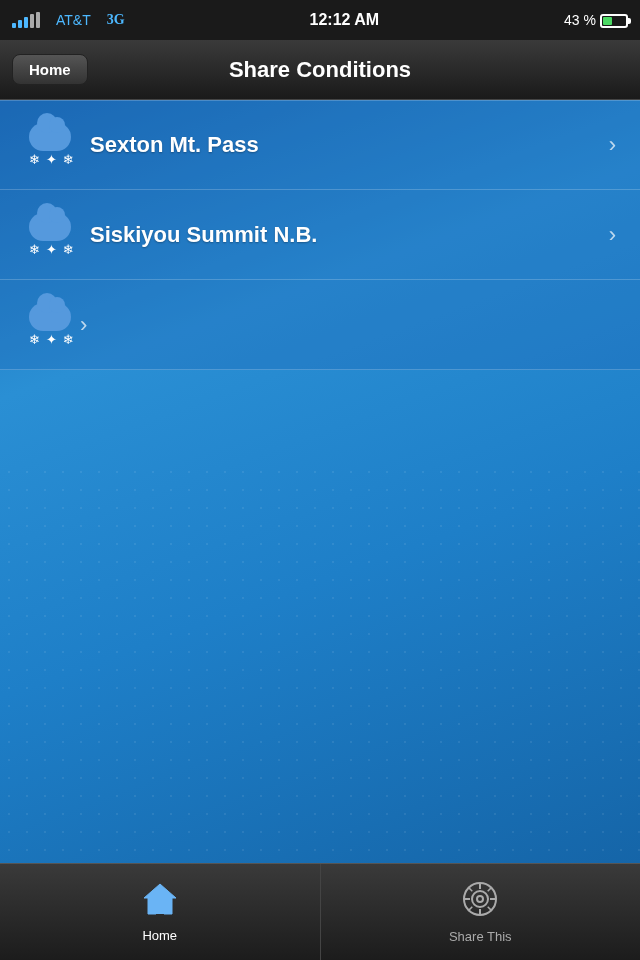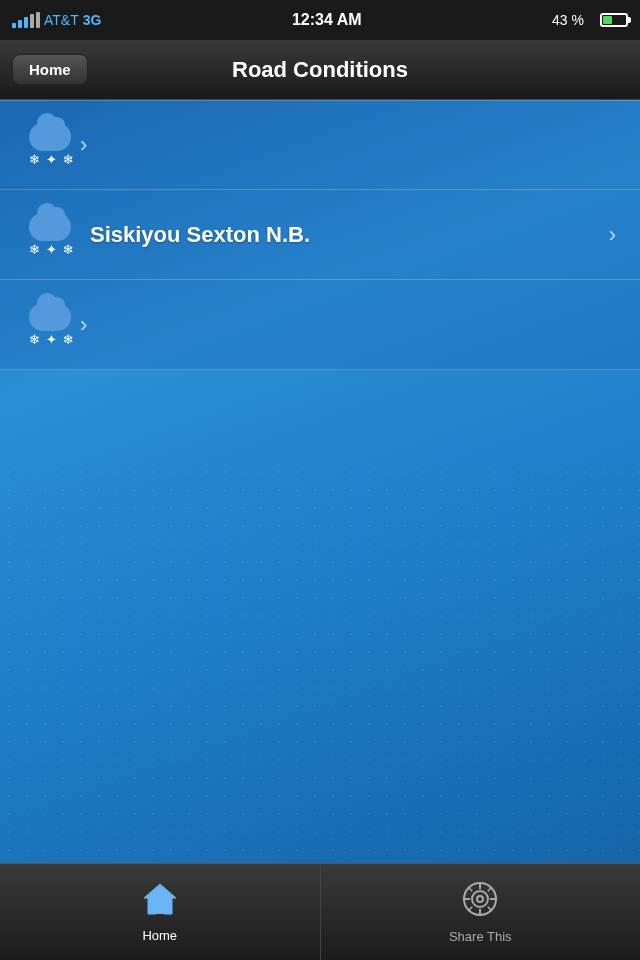--- a/index.html
+++ b/index.html
@@ -20,21 +20,21 @@
       display: flex;
       align-items: center;
       justify-content: space-between;
       padding: 0 12px;
       color: #fff;
       font-size: 15px;
     }
     .status-left {
       display: flex;
       align-items: center;
-      gap: 4px;
+      gap: 16px;
       justify-content: space-between;
     }
     .signal-bars {
       display: flex;
       align-items: flex-end;
       gap: 2px;
       height: 16px;
     }
     .signal-bar {
       width: 4px;
@@ -43,30 +43,31 @@
     }
     .status-carrier {
       color: #4db8ff;
       font-size: 14px;
       font-weight: 500;
     }
     .status-3g {
       color: #4db8ff;
       font-size: 14px;
       font-weight: bold;
+      font-family: Liberation Serif, serif;
     }
     .status-time {
       font-size: 16px;
       font-weight: 600;
       color: #fff;
     }
     .status-right {
       display: flex;
-      align-items: center;
-      gap: 16px;
+      align-items: flex-end;
+      gap: 4px;
     }
     .battery-pct {
       font-size: 14px;
       color: #fff;
     }
     .battery-icon {
       width: 28px;
       height: 14px;
       border: 2px solid #fff;
       border-radius: 3px;
@@ -286,62 +287,63 @@
     <div class="signal-bars">
       <div class="signal-bar" style="height:5px;"></div>
       <div class="signal-bar" style="height:8px;"></div>
       <div class="signal-bar" style="height:11px;"></div>
       <div class="signal-bar" style="height:14px; background:#aaa;"></div>
       <div class="signal-bar" style="height:16px; background:#aaa;"></div>
     </div>
     <span class="status-carrier">AT&amp;T</span>
     <span class="status-3g">3G</span>
   </div>
-  <div class="status-time">12:34 AM</div>
+  <div class="status-time">12:12 AM</div>
   <div class="status-right">
     <span class="battery-pct">43 %</span>
     <div class="battery-icon">
       <div class="battery-fill"></div>
     </div>
   </div>
 </div>
 
 <div id="nav-bar">
   <button class="nav-home-btn">Home</button>
-  <span class="nav-title">Road Conditions</span>
+  <span class="nav-title">Share Conditions</span>
 </div>
 
 <div id="main-content">
 
   <div class="list-item">
     <div class="item-icon">
       <div class="snow-cloud-icon">
         <div class="cloud-body"></div>
         <div class="snowflakes">
           <span class="snowflake">❄</span>
           <span class="snowflake">✦</span>
           <span class="snowflake">❄</span>
         </div>
       </div>
     </div>
+    <span class="item-label">Sexton Mt. Pass</span>
     <span class="chevron-icon">›</span>
   </div>
 
   <div class="list-item">
     <div class="item-icon">
       <div class="snow-cloud-icon">
         <div class="cloud-body"></div>
         <div class="snowflakes">
           <span class="snowflake">❄</span>
           <span class="snowflake">✦</span>
           <span class="snowflake">❄</span>
         </div>
       </div>
     </div>
-    <span class="item-label">Siskiyou Sexton N.B.</span>
+    <span class="item-label">Siskiyou Summit N.B.</span>
     <span class="chevron-icon">›</span>
   </div>
 
   <div class="list-item">
     <div class="item-icon">
       <div class="snow-cloud-icon">
         <div class="cloud-body"></div>
         <div class="snowflakes">
           <span class="snowflake">❄</span>
           <span class="snowflake">✦</span>

